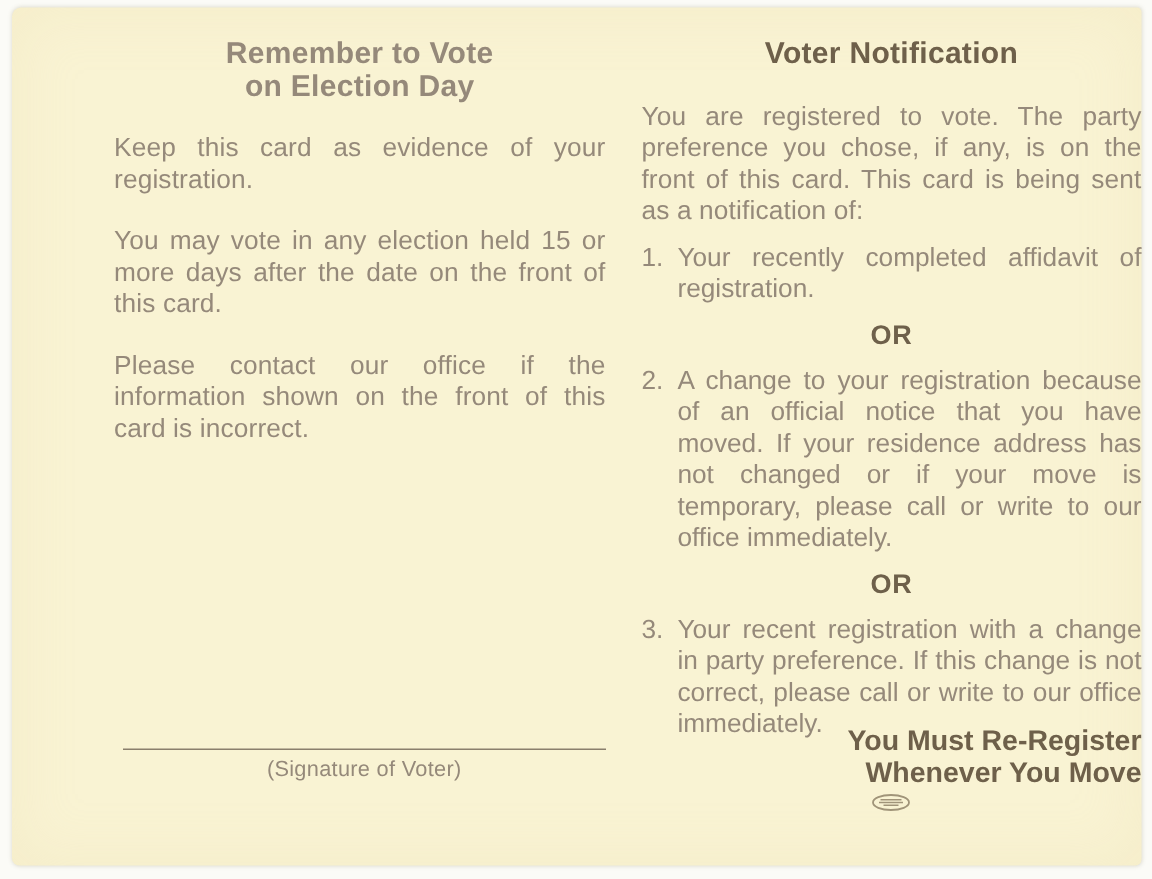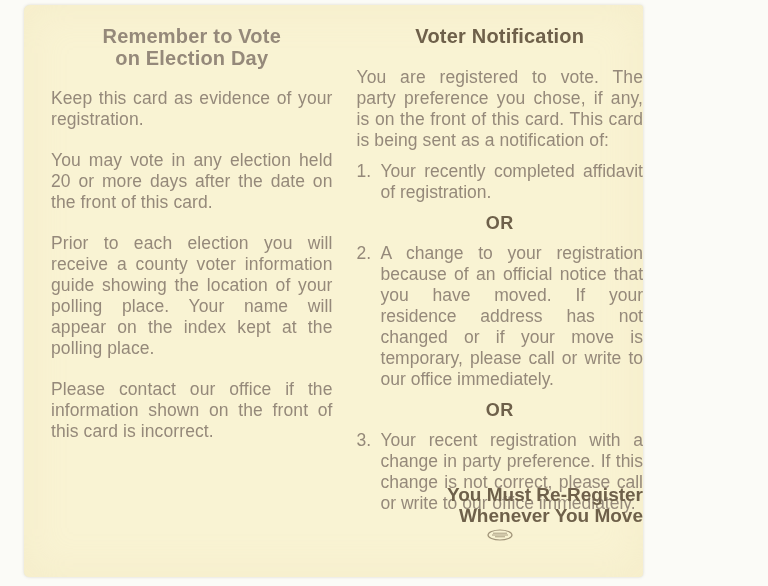--- a/index.html
+++ b/index.html
@@ -6,25 +6,26 @@
   html, body {
     width: 768px; height: 586px;
     background: #fbfbf7;
     font-family: "Liberation Sans", "DejaVu Sans", sans-serif;
     overflow: hidden;
   }
   .scan-stage { position: relative; width: 768px; height: 586px; }
 
   .card {
     position: absolute;
-    left: 24px; top: 5px;
-    width: 619px; height: 572px;
+    left: 8px; top: 5px;
+    width: 753px; height: 572px;
     background: var(--card-bg, #f9f3d3);
     border-radius: 6px 3px 4px 5px;
     box-shadow: 0 0 3px rgba(120,110,80,0.25), inset 0 0 40px rgba(235,220,170,0.25);
+    padding-left: 41px;
   }
 
   .columns {
     position: relative;
     display: flex;
     height: 100%;
     padding-left: 27px;
   }
   .col { position: relative; height: 100%; }
   .col-left  { width: 340px; }
@@ -114,24 +115,27 @@
 <div class="scan-stage">
   <div class="card">
     <div class="columns">
 
       <div class="col col-left">
         <h2 class="panel-title">
           <span style="display:block">Remember to Vote</span>
           <span style="display:block">on Election Day</span>
         </h2>
         <p class="body-par">Keep this card as evidence of your registration.</p>
-        <p class="body-par">You may vote in any election held 20 or more days after the date on the front of this card.</p>
-        <p class="body-par">Prior to each election you will receive a county voter information guide showing the location of your polling place. Your name will appear on the index kept at the polling place.</p>
+        <p class="body-par">You may vote in any election held 15 or more days after the date on the front of this card.</p>
         <p class="body-par">Please contact our office if the information shown on the front of this card is incorrect.</p>
 
+        <div class="signature-block">
+          <div class="signature-line"></div>
+          <div class="signature-label">(Signature of Voter)</div>
+        </div>
       </div>
 
       <div class="col col-right">
         <h2 class="panel-title">Voter Notification</h2>
         <p class="body-par intro">You are registered to vote. The party preference you chose, if any, is on the front of this card. This card is being sent as a notification of:</p>
 
         <div class="list-item">
           <span class="num">1.</span>
           <span class="itext">Your recently completed affidavit of registration.</span>
         </div>

